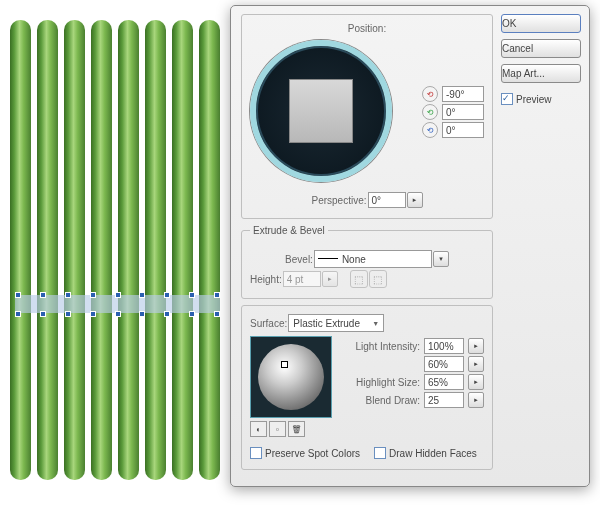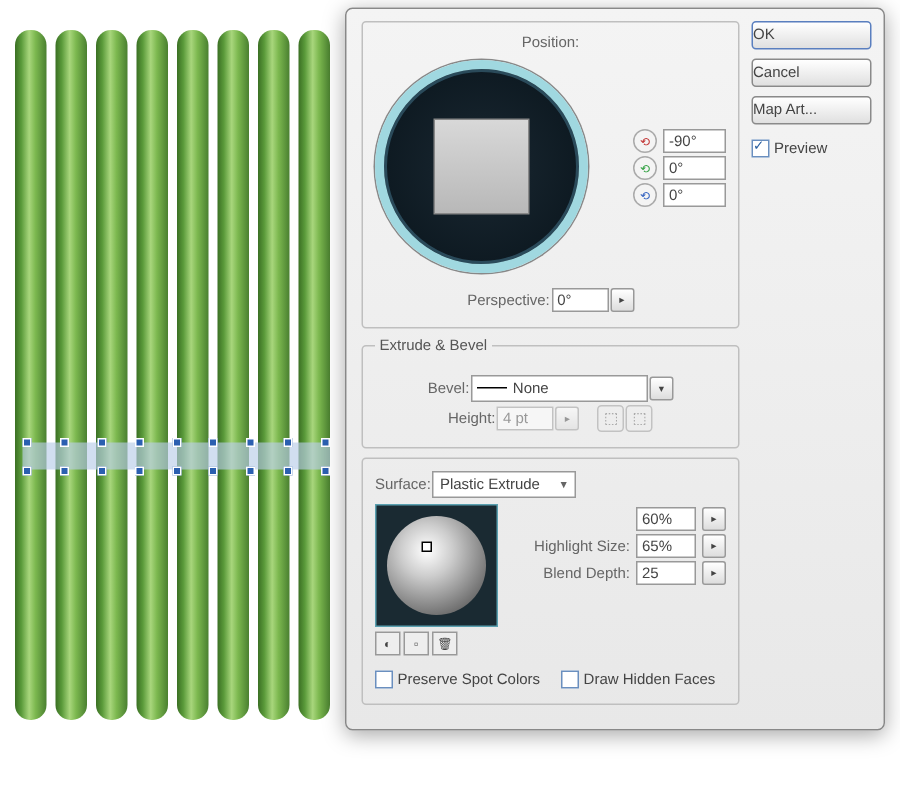--- a/index.html
+++ b/index.html
@@ -130,21 +130,21 @@
       <fieldset>
         <legend>Extrude &amp; Bevel</legend>
         <div class="row" style="margin-top:8px;justify-content:center">
           <span class="lbl">Bevel:</span>
           <div class="bevsel">
             <span class="bline"></span>
               <span>None</span>
           </div>
           <div class="smallbtn">▾</div>
         </div>
-        <div class="row" style="justify-content:center">
+        <div class="row" style="">
           <span class="lbl">Height:</span>
           <div class="input" style="width:30px;opacity:.5">
               <span>4 pt</span>
             </div>
           <div class="smallbtn" style="opacity:.5">▸</div>
           <span style="width:10px"></span>
           <div class="cap" style="opacity:.5">⬚</div>
           <div class="cap" style="opacity:.5">⬚</div>
         </div>
       </fieldset>
@@ -164,34 +164,41 @@
                 <div class="lsq"></div>
             </div>
             <div class="icnrow">
               <div class="icn">◐</div>
               <div class="icn">▫</div>
               <div class="icn">🗑</div>
             </div>
           </div>
           <div style="flex:1">
             <div class="srow">
+                <span class="lbl">Light Intensity:</span>
+                <div class="input" style="width:32px">
+                  <span>100%</span>
+                </div>
+                <div class="smallbtn">▸</div>
+              </div>
+            <div class="srow">
                 <div class="input" style="width:32px">
                   <span>60%</span>
                 </div>
                 <div class="smallbtn">▸</div>
               </div>
             <div class="srow">
                 <span class="lbl">Highlight Size:</span>
                 <div class="input" style="width:32px">
                   <span>65%</span>
                 </div>
                 <div class="smallbtn">▸</div>
               </div>
             <div class="srow">
-                <span class="lbl">Blend Depth:</span>
+                <span class="lbl">Blend Draw:</span>
                 <div class="input" style="width:32px">
                   <span>25</span>
                 </div>
                 <div class="smallbtn">▸</div>
               </div>
           </div>
         </div>
         <div class="row" style="margin-top:6px;gap:14px">
           <label class="chk">
               <span class="box"></span>

